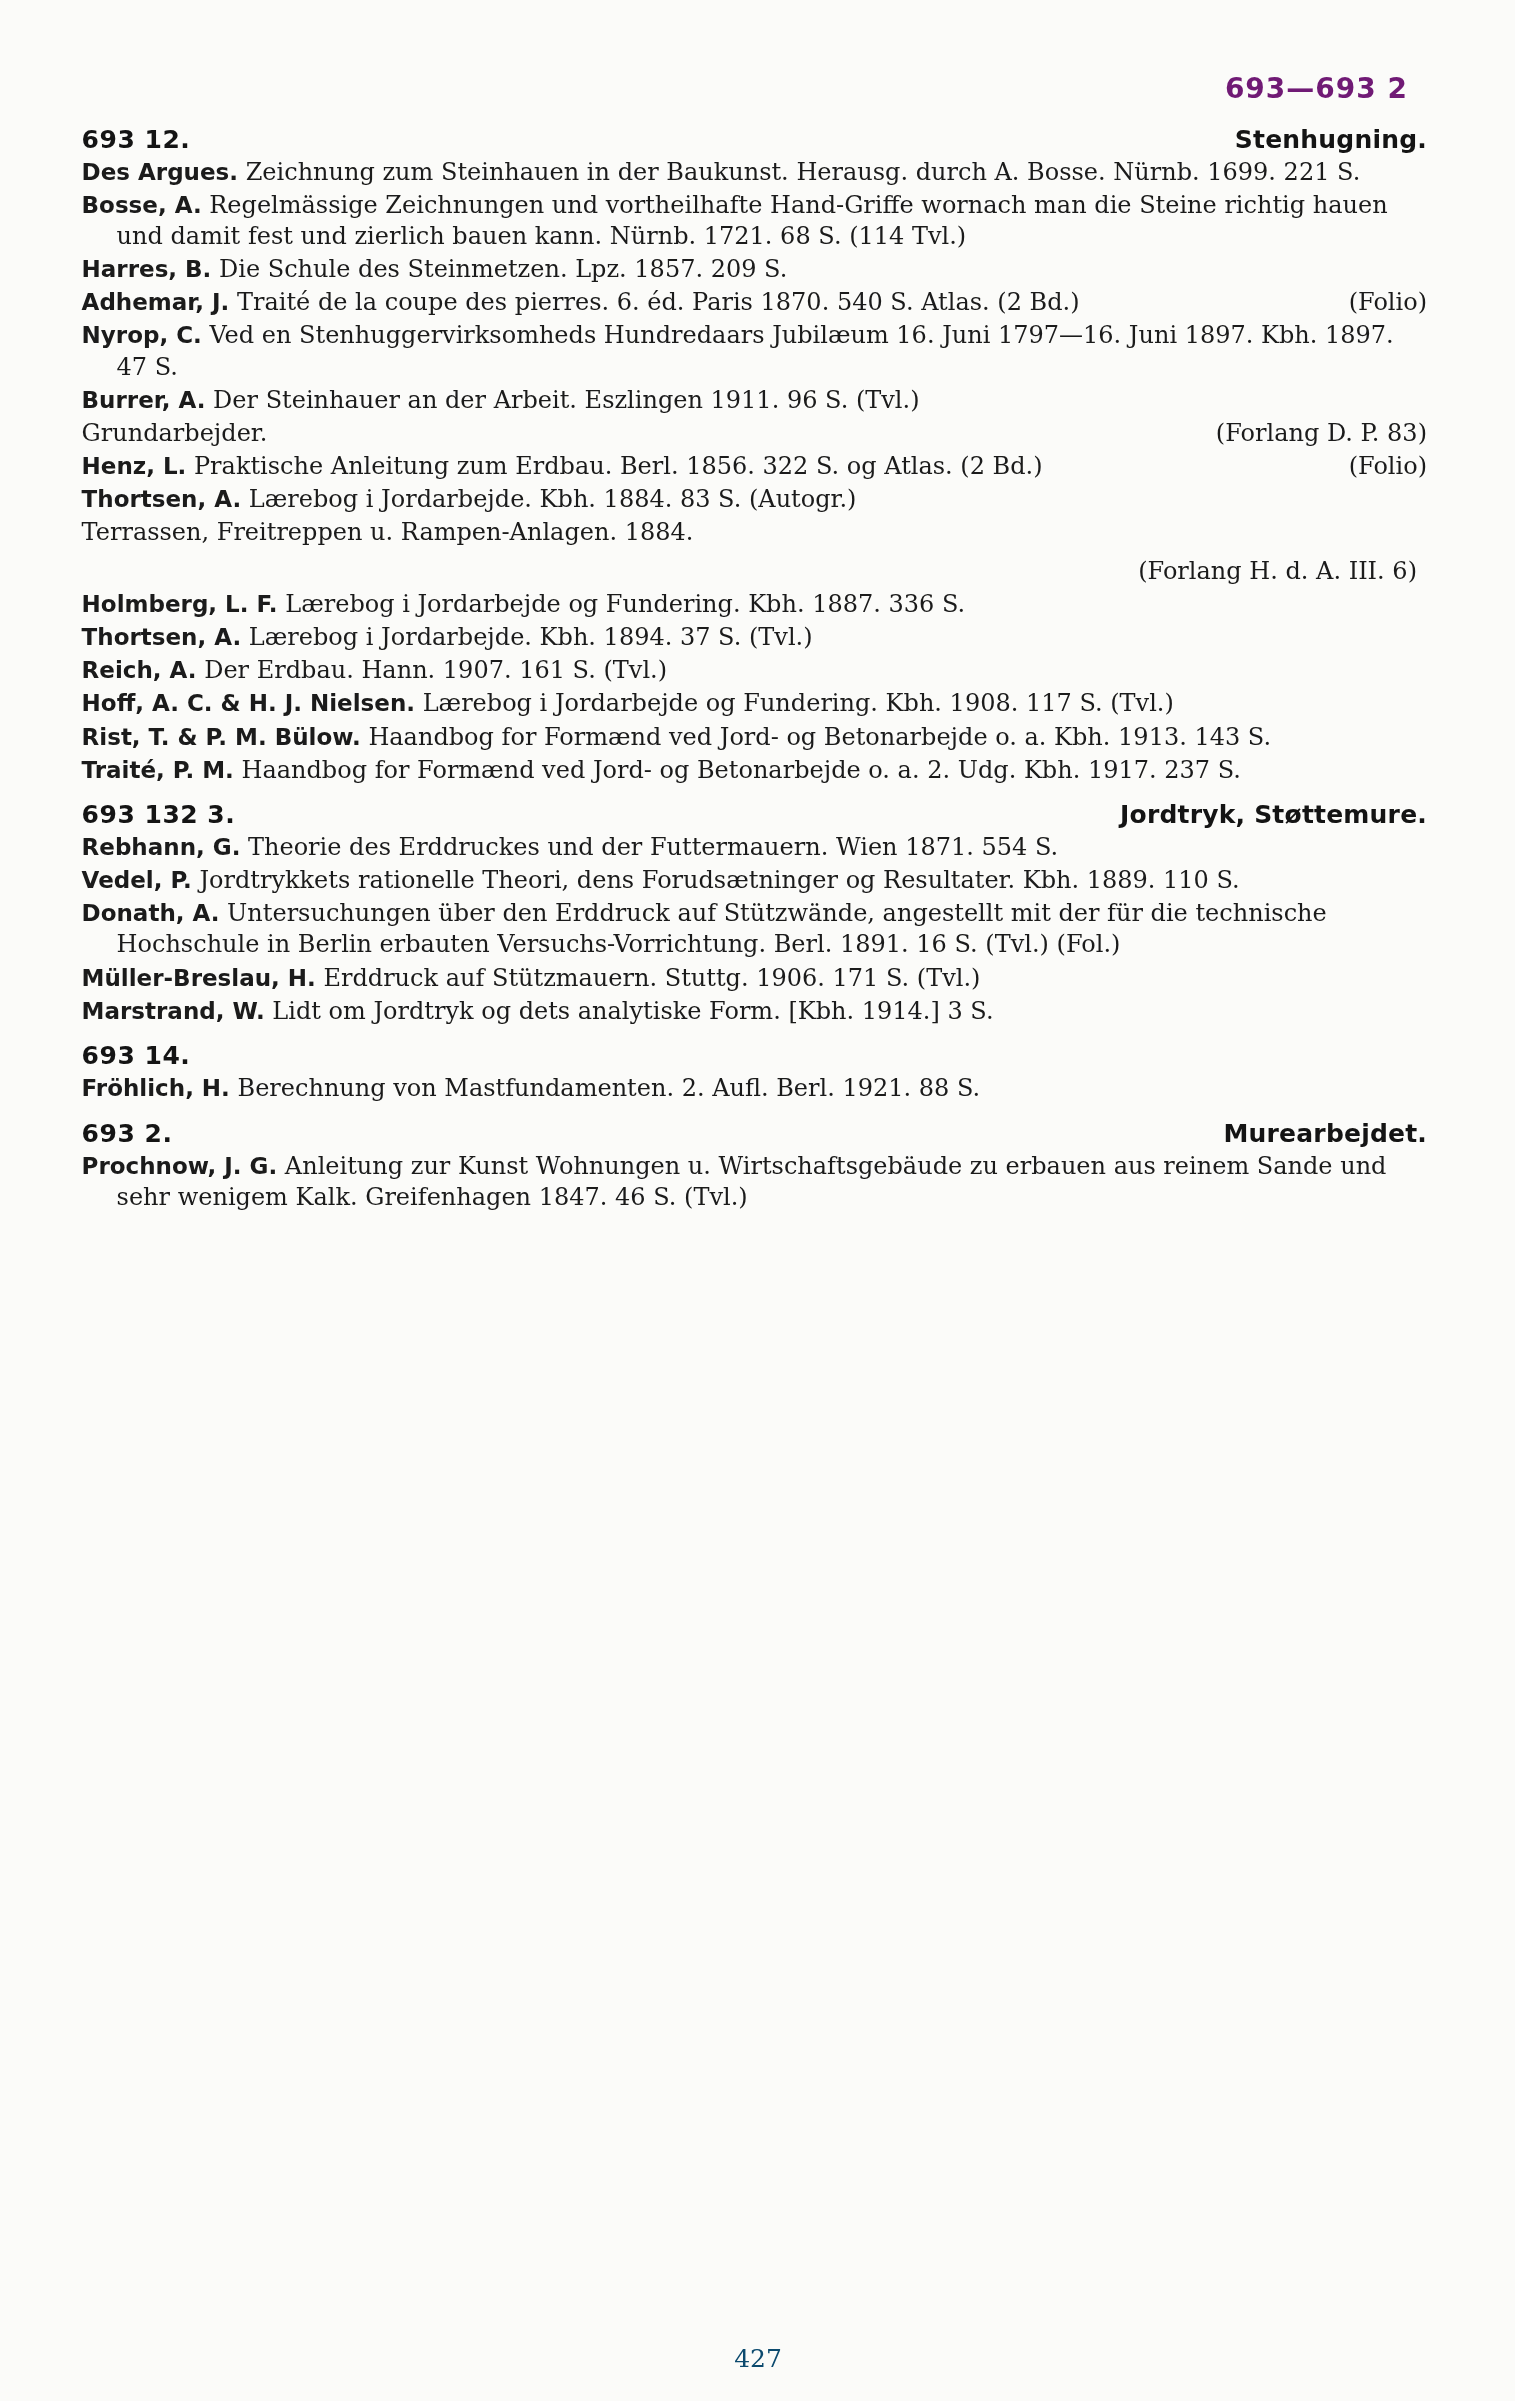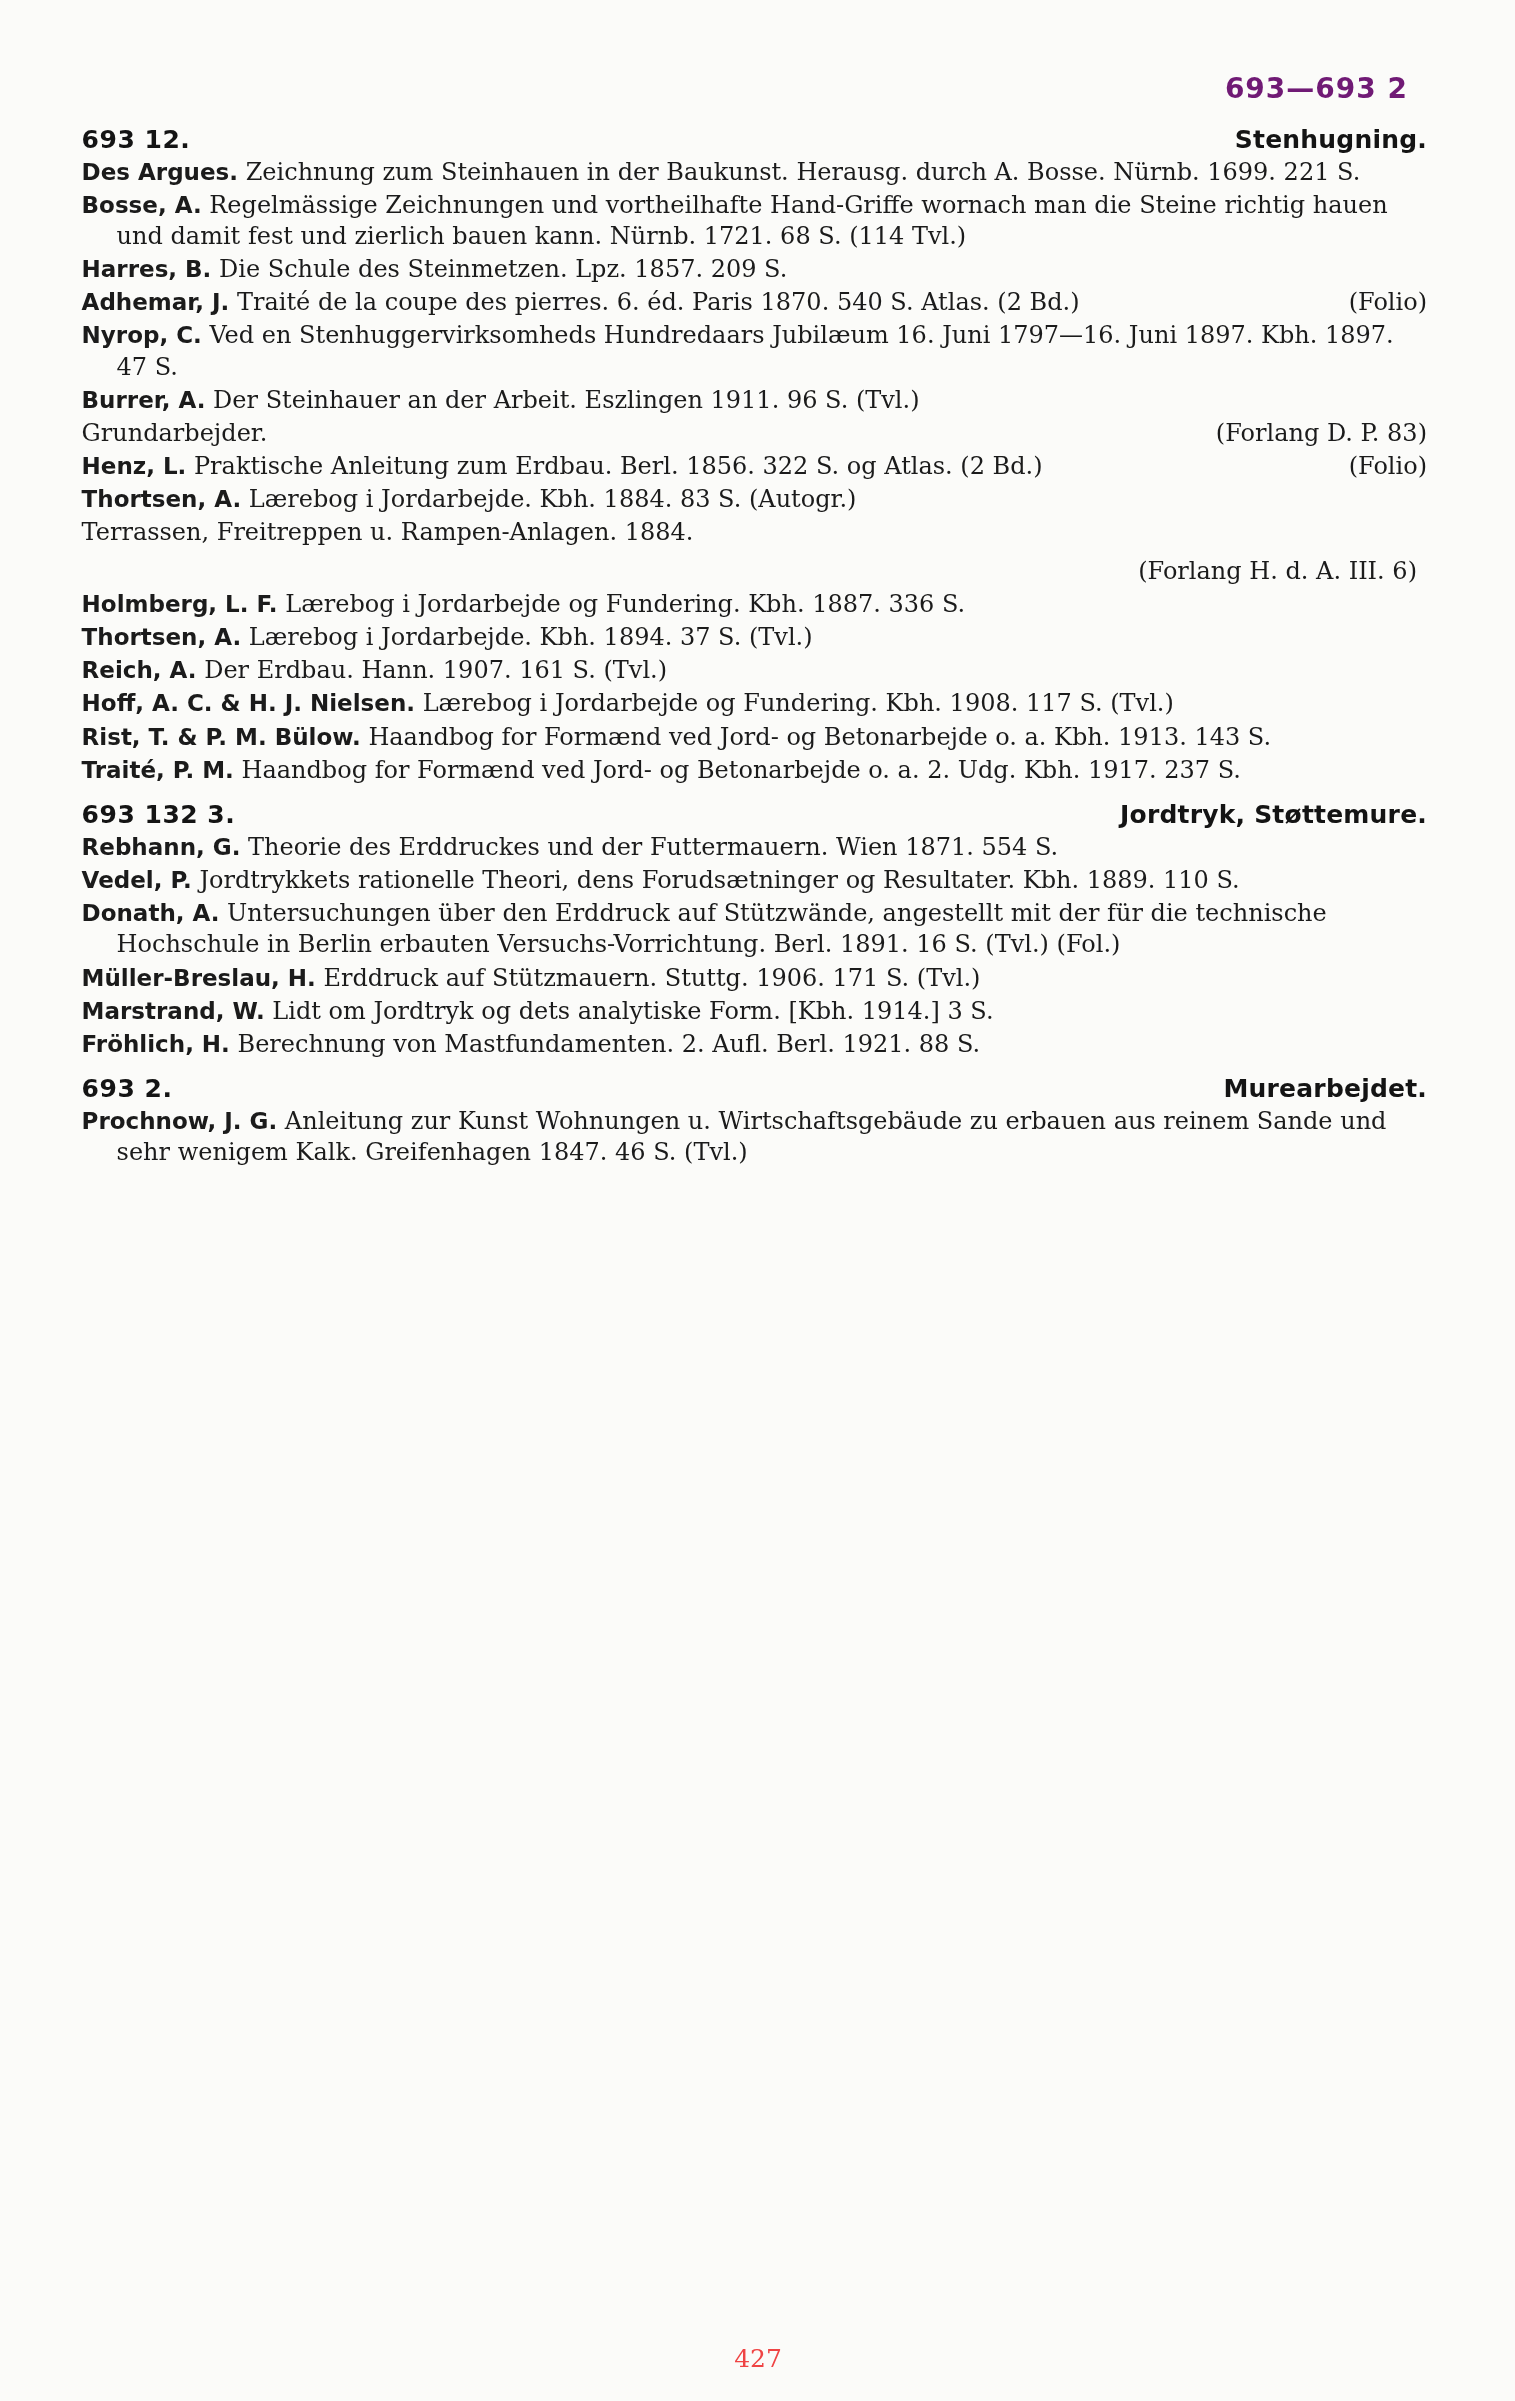--- a/index.html
+++ b/index.html
@@ -79,21 +79,21 @@
   }
   .clear { clear: both; }
   .folio {
     position: absolute;
     top: 2344px;
     left: 0;
     width: 1516px;
     text-align: center;
     font-size: 25px;
     font-family: "DejaVu Serif", serif;
-    color: #ef4444;
+    color: #0c4a6e;
   }
   .tight { margin-bottom: 8px; }
 </style>
 </head>
 <body>
 
 <div class="page">
 
   <div class="content">
 
@@ -178,20 +178,24 @@
     <div class="entry">
       <b class="hang">Donath, A.</b><span> Untersuchungen über den Erddruck auf Stützwände, angestellt mit der für die technische Hochschule in Berlin erbauten Versuchs-Vorrichtung. Berl. 1891. 16 S. (Tvl.)   (Fol.)</span>
     </div>
     <div class="entry">
       <b class="hang">Müller-Breslau, H.</b><span> Erddruck auf Stützmauern. Stuttg. 1906. 171 S. (Tvl.)</span>
     </div>
     <div class="entry">
       <b class="hang">Marstrand, W.</b><span> Lidt om Jordtryk og dets analytiske Form. [Kbh. 1914.] 3 S.</span>
     </div>
 
+    <div class="section-head">
+      <span class="num">693 14.</span>
+      <span class="subject"></span>
+    </div>
 
     <div class="entry">
       <b class="hang">Fröhlich, H.</b><span> Berechnung von Mastfundamenten. 2. Aufl. Berl. 1921. 88 S.</span>
     </div>
 
     <div class="section-head">
       <span class="num">693 2.</span>
       <span class="subject">Murearbejdet.</span>
     </div>
 

